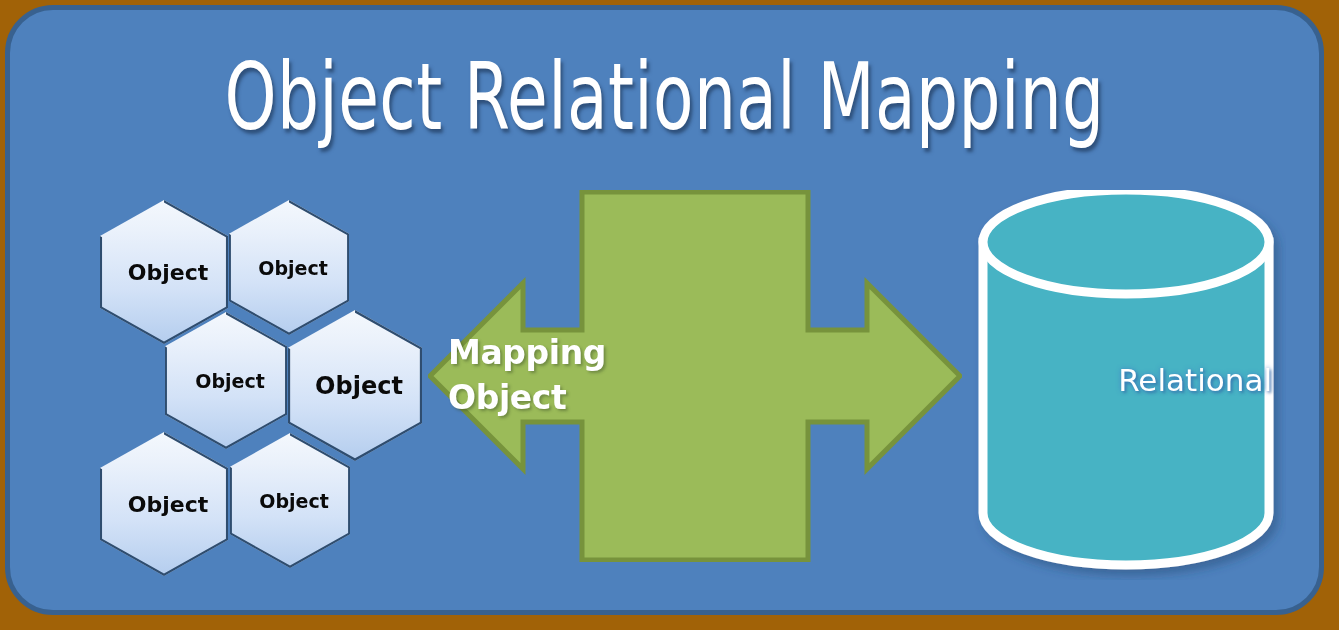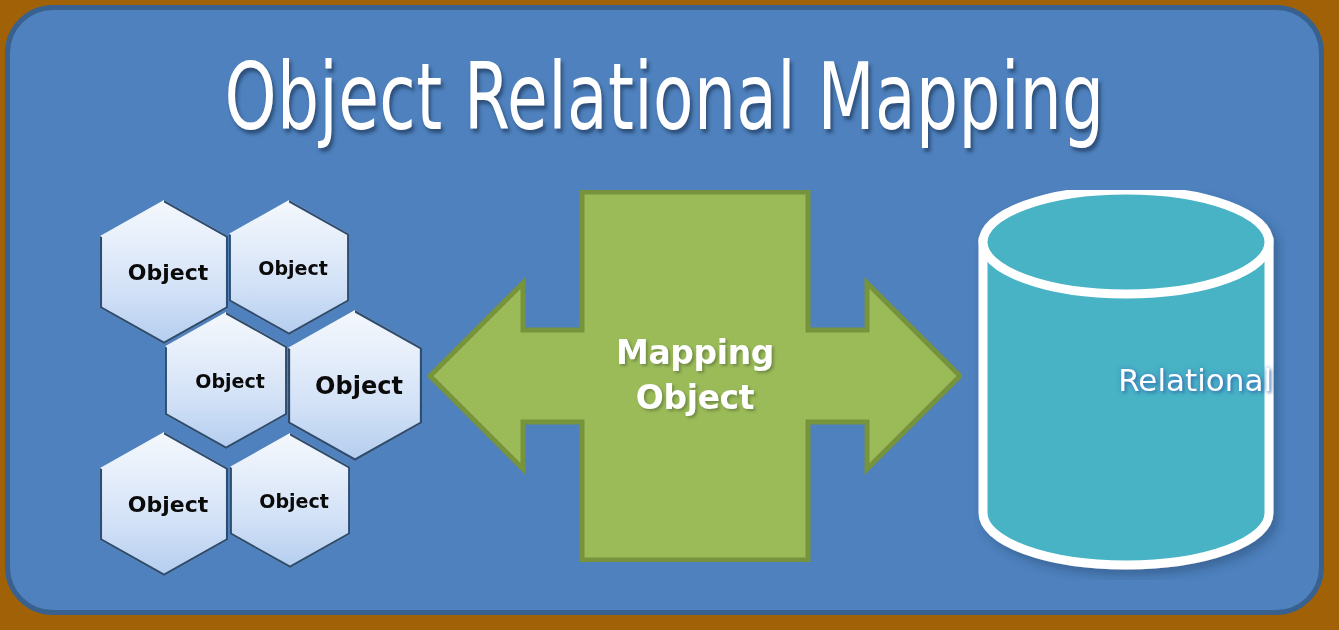--- a/index.html
+++ b/index.html
@@ -93,24 +93,23 @@
     position: absolute;
     left: 428px;
     top: 190px;
     width: 534px;
     height: 372px;
   }
   #arrow-wrap svg { display: block; }
 
   #arrow-label {
     position: absolute;
-    left: 428px;
+    left: 448px;
     top: 330px;
     width: 534px;
-    text-align: center;
     color: #ffffff;
     font-family: "DejaVu Sans", sans-serif;
     font-weight: bold;
     font-size: 33px;
     line-height: 45px;
     letter-spacing: -0.4px;
     text-shadow: 2px 2px 3px rgba(60,80,40,0.45);
     user-select: none;
   }
 

